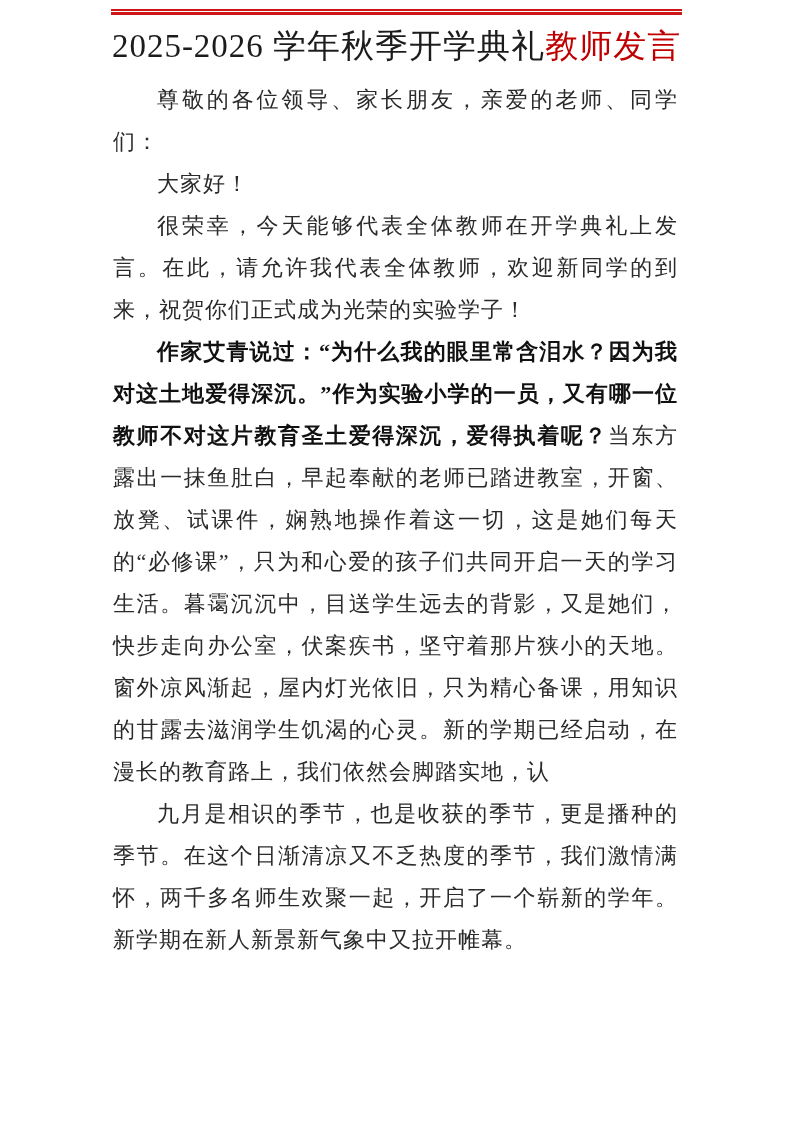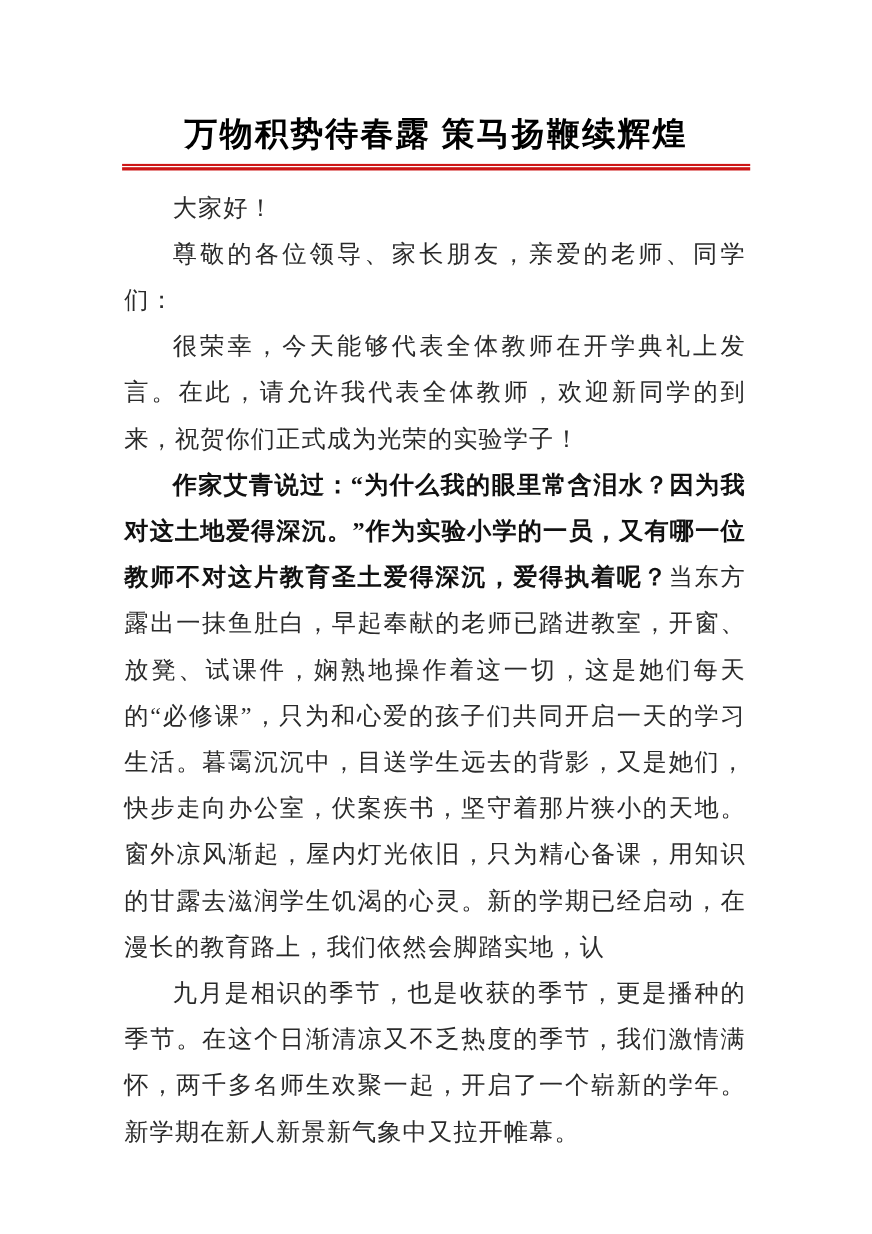--- a/index.html
+++ b/index.html
@@ -57,37 +57,39 @@
     text-indent: 2em;
     margin: 0;
   }
   .seg-bold { font-weight: bold; color: #111111; }
 </style>
 </head>
 <body>
 
 <div class="page">
 
-  <div class="doc-header">万物积势待春露 策马扬鞭续辉煌</div>
 
   <div class="divider">
     <div class="line-thin"></div>
     <div class="line-gap"></div>
     <div class="line-thick"></div>
   </div>
 
+  <div class="doc-title">
+    <span>2025-2026 学年秋季开学典礼</span><span class="title-red">教师发言</span>
+  </div>
 
   <div class="doc-body">
 
     <p>
-      <span>大家好！</span>
+      <span>尊敬的各位领导、家长朋友，亲爱的老师、同学们：</span>
     </p>
 
     <p>
-      <span>尊敬的各位领导、家长朋友，亲爱的老师、同学们：</span>
+      <span>大家好！</span>
     </p>
 
     <p>
       <span>很荣幸，今天能够代表全体教师在开学典礼上发言。在此，请允许我代表全体教师，欢迎新同学的到来，祝贺你们正式成为光荣的实验学子！</span>
     </p>
 
     <p>
       <span class="seg-bold">作家艾青说过：“为什么我的眼里常含泪水？因为我对这土地爱得深沉。”作为实验小学的一员，又有哪一位教师不对这片教育圣土爱得深沉，爱得执着呢？</span><span>当东方露出一抹鱼肚白，早起奉献的老师已踏进教室，开窗、放凳、试课件，娴熟地操作着这一切，这是她们每天的“必修课”，只为和心爱的孩子们共同开启一天的学习生活。暮霭沉沉中，目送学生远去的背影，又是她们，快步走向办公室，伏案疾书，坚守着那片狭小的天地。窗外凉风渐起，屋内灯光依旧，只为精心备课，用知识的甘露去滋润学生饥渴的心灵。新的学期已经启动，在漫长的教育路上，我们依然会脚踏实地，认</span>
     </p>
 

